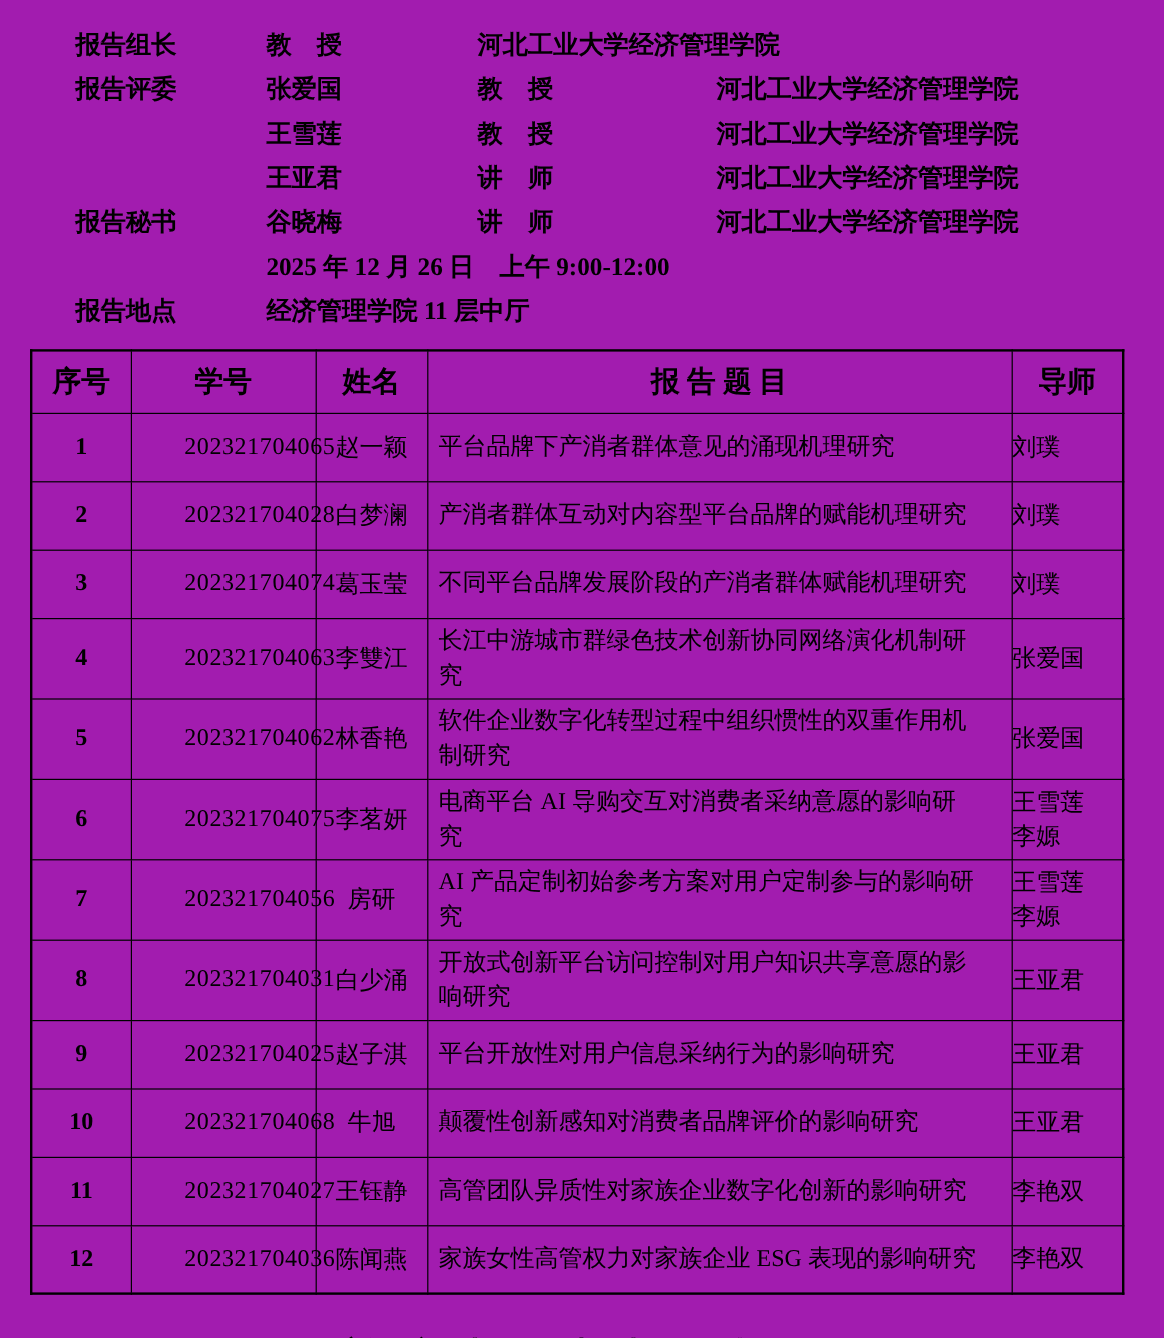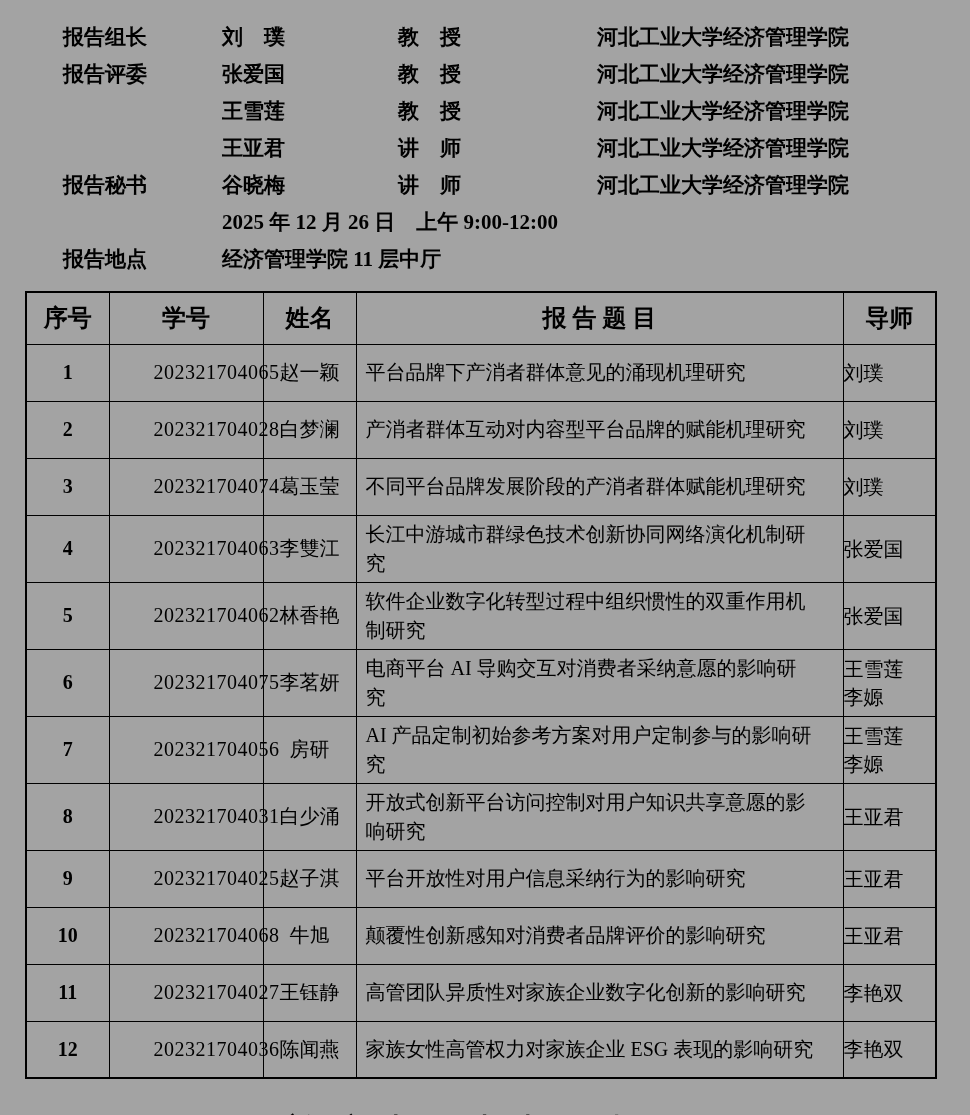--- a/index.html
+++ b/index.html
@@ -6,21 +6,21 @@
   html, body { background: #ffffff; }
   body {
     font-family: "Liberation Serif", "DejaVu Serif", serif;
     color: #000000;
     width: 970px;
   }
   .page {
     position: relative;
     width: 970px;
     height: 1115px;
-    background: #a3a3a3;
+    background: #a21caf;
     overflow: hidden;
   }
 
   
   .info-block {
     padding-top: 18px;
     padding-left: 63px;
     padding-right: 20px;
   }
   .info-row {
@@ -72,21 +72,20 @@
   }
 </style>
 </head>
 <body>
 
 <div class="page">
 
   <div class="info-block">
     <div class="info-row">
       <span class="i-label">报告组长</span>
-      <span class="i-name">刘　璞</span>
       <span class="i-title">教　授</span>
       <span class="i-aff">河北工业大学经济管理学院</span>
     </div>
     <div class="info-row">
       <span class="i-label">报告评委</span>
       <span class="i-name">张爱国</span>
       <span class="i-title">教　授</span>
       <span class="i-aff">河北工业大学经济管理学院</span>
     </div>
     <div class="info-row">

